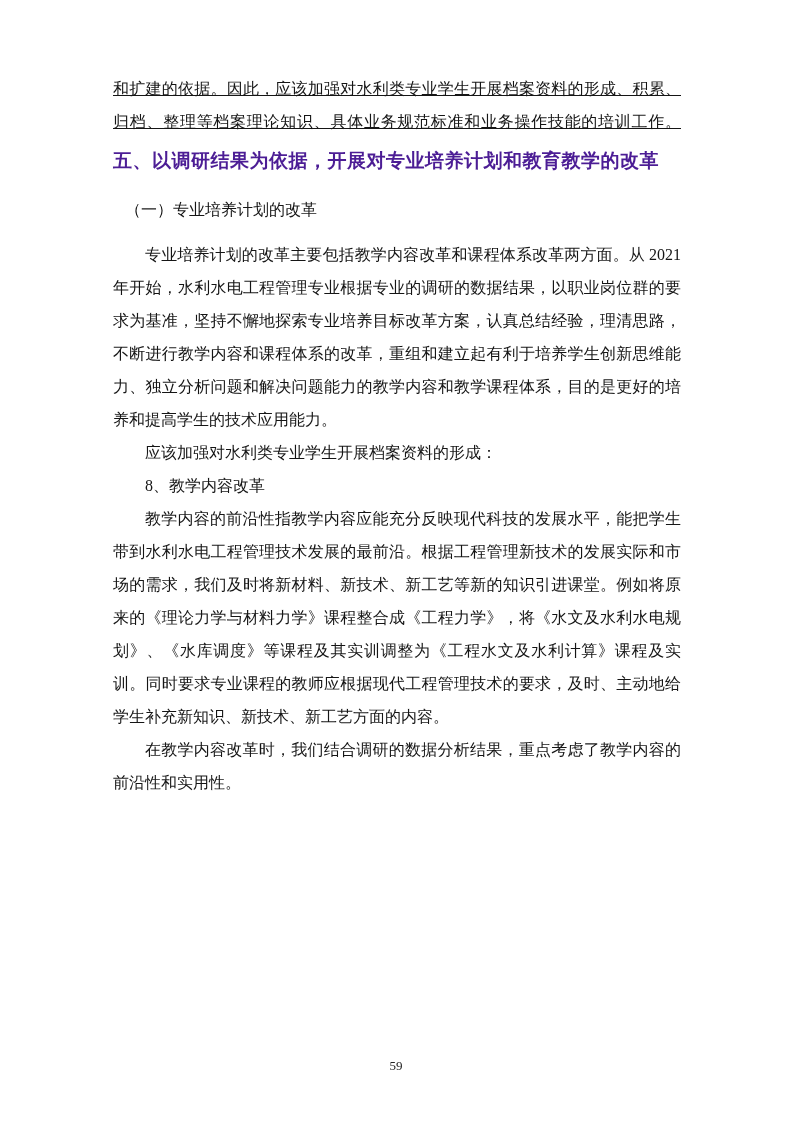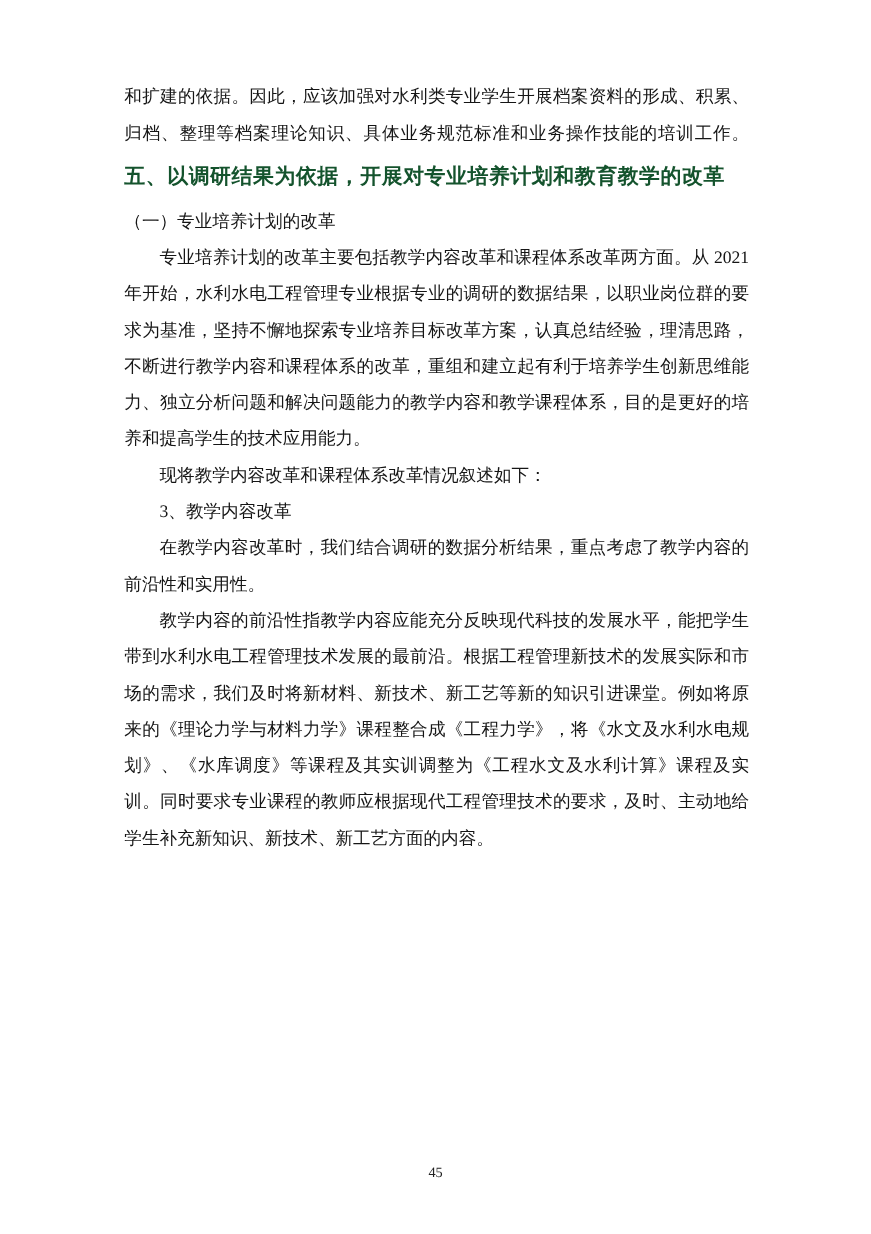--- a/index.html
+++ b/index.html
@@ -26,30 +26,31 @@
     text-align: justify;
   }
   .para.indent {
     text-indent: 2em;
   }
   .section-heading {
     margin: 3px 0 4px 0;
     font-size: 19px;
     font-weight: bold;
     line-height: 40px;
-    color: #14532d;
+    color: #4c1d95;
     white-space: nowrap;
     letter-spacing: 0.5px;
   }
   .sub-heading {
-    margin: 0;
+    margin: 12px;
     text-align: left;
   }
   .fill-last {
     text-align-last: justify;
+    text-decoration: underline;
   }
   .page-number {
     position: absolute;
     left: 0;
     bottom: 48px;
     width: 100%;
     text-align: center;
     font-size: 13px;
     line-height: 16px;
     color: #222222;
@@ -61,23 +62,23 @@
 <div class="page">
   <p class="para fill-last">和扩建的依据。因此，应该加强对水利类专业学生开展档案资料的形成、积累、归档、整理等档案理论知识、具体业务规范标准和业务操作技能的培训工作。</p>
 
   <h1 class="section-heading">五、以调研结果为依据，开展对专业培养计划和教育教学的改革</h1>
 
 
   <p class="para sub-heading">（一）专业培养计划的改革</p>
 
   <p class="para indent">专业培养计划的改革主要包括教学内容改革和课程体系改革两方面。从 2021 年开始，水利水电工程管理专业根据专业的调研的数据结果，以职业岗位群的要求为基准，坚持不懈地探索专业培养目标改革方案，认真总结经验，理清思路，不断进行教学内容和课程体系的改革，重组和建立起有利于培养学生创新思维能力、独立分析问题和解决问题能力的教学内容和教学课程体系，目的是更好的培养和提高学生的技术应用能力。</p>
 
-  <p class="para indent">现将教学内容改革和课程体系改革情况叙述如下：</p>
+  <p class="para indent">应该加强对水利类专业学生开展档案资料的形成：</p>
 
-  <p class="para indent">3、教学内容改革</p>
+  <p class="para indent">8、教学内容改革</p>
+
+  <p class="para indent">教学内容的前沿性指教学内容应能充分反映现代科技的发展水平，能把学生带到水利水电工程管理技术发展的最前沿。根据工程管理新技术的发展实际和市场的需求，我们及时将新材料、新技术、新工艺等新的知识引进课堂。例如将原来的《理论力学与材料力学》课程整合成《工程力学》，将《水文及水利水电规划》、《水库调度》等课程及其实训调整为《工程水文及水利计算》课程及实训。同时要求专业课程的教师应根据现代工程管理技术的要求，及时、主动地给学生补充新知识、新技术、新工艺方面的内容。</p>
 
   <p class="para indent">在教学内容改革时，我们结合调研的数据分析结果，重点考虑了教学内容的前沿性和实用性。</p>
 
-  <p class="para indent">教学内容的前沿性指教学内容应能充分反映现代科技的发展水平，能把学生带到水利水电工程管理技术发展的最前沿。根据工程管理新技术的发展实际和市场的需求，我们及时将新材料、新技术、新工艺等新的知识引进课堂。例如将原来的《理论力学与材料力学》课程整合成《工程力学》，将《水文及水利水电规划》、《水库调度》等课程及其实训调整为《工程水文及水利计算》课程及实训。同时要求专业课程的教师应根据现代工程管理技术的要求，及时、主动地给学生补充新知识、新技术、新工艺方面的内容。</p>
 
-
-  <div class="page-number">45</div>
+  <div class="page-number">59</div>
 </div>
 
 </body></html>

